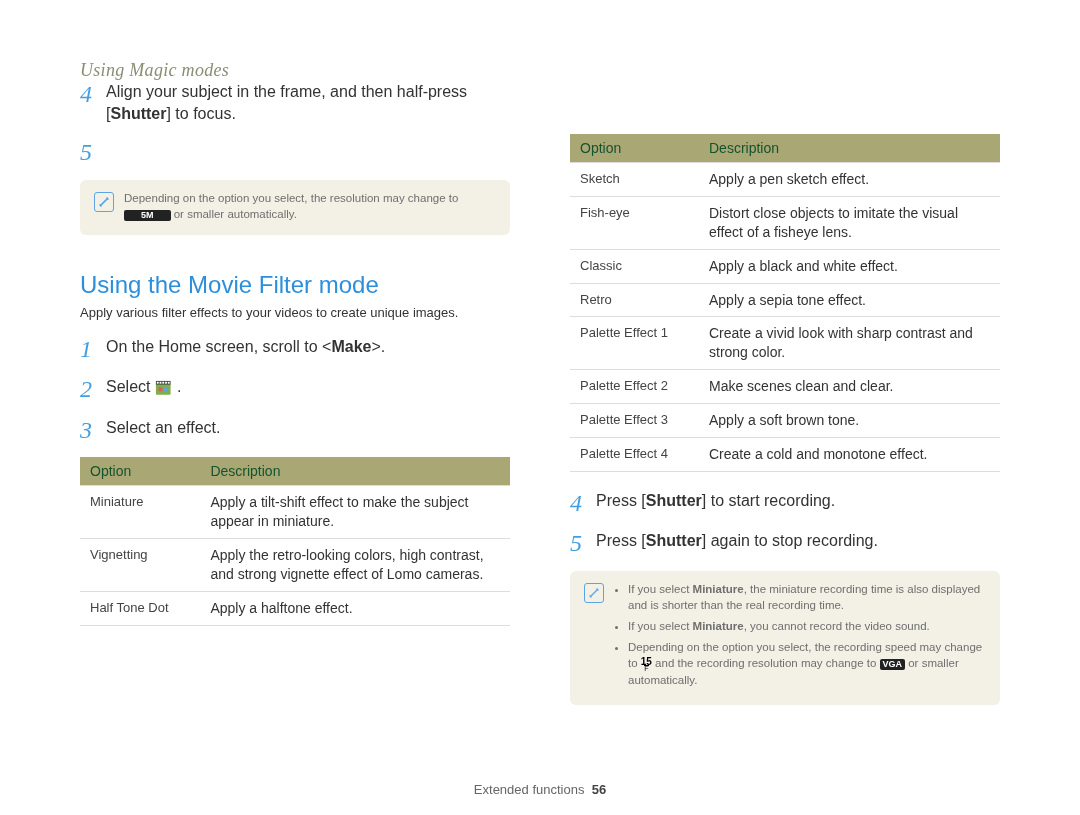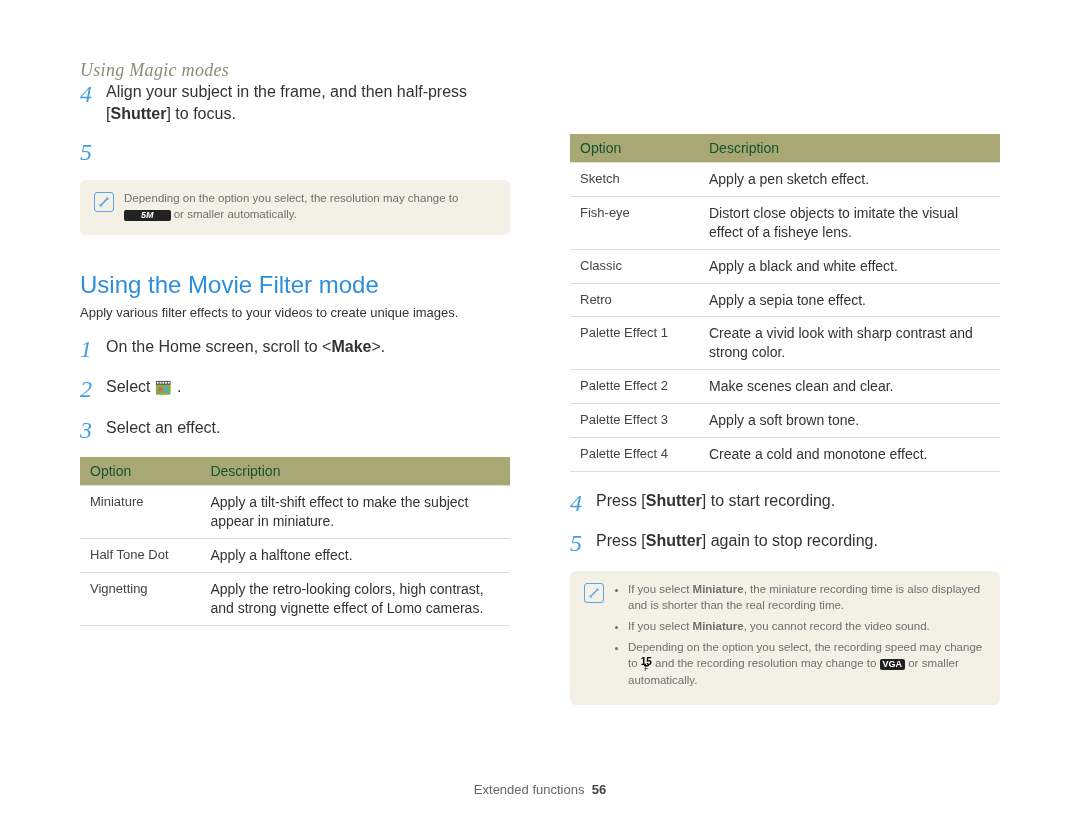--- a/index.html
+++ b/index.html
@@ -105,21 +105,20 @@
     display: inline-block;
     background: #222;
     color: #fff;
     font-size: 9px;
     font-weight: bold;
     border-radius: 2px;
     padding: 1px 17px;
     line-height: 1;
     vertical-align: middle;
     font-family: Arial, sans-serif;
-    font-style: italic;
   }
   .icon-vga {
     display: inline-block;
     background: #222;
     color: #fff;
     font-size: 9px;
     font-weight: bold;
     border-radius: 2px;
     padding: 1px 3px;
     line-height: 1;
@@ -223,26 +222,26 @@
         <th>Option</th>
         <th>Description</th>
       </tr>
         </thead>
       <tbody id="tbl-left">
           <tr>
             <td>Miniature</td>
             <td>Apply a tilt-shift effect to make the subject appear in miniature.</td>
           </tr>
           <tr>
+            <td>Vignetting</td>
+            <td>Apply the retro-looking colors, high contrast, and strong vignette effect of Lomo cameras.</td>
+          </tr>
+          <tr>
             <td>Half Tone Dot</td>
             <td>Apply a halftone effect.</td>
-          </tr>
-          <tr>
-            <td>Vignetting</td>
-            <td>Apply the retro-looking colors, high contrast, and strong vignette effect of Lomo cameras.</td>
           </tr>
         </tbody>
     </table>
   </div>
 
   <div class="col col-right">
     <div class="right-col-start"></div>
     <table class="opt" style="margin-top:74px;">
       <thead>
           <tr>

